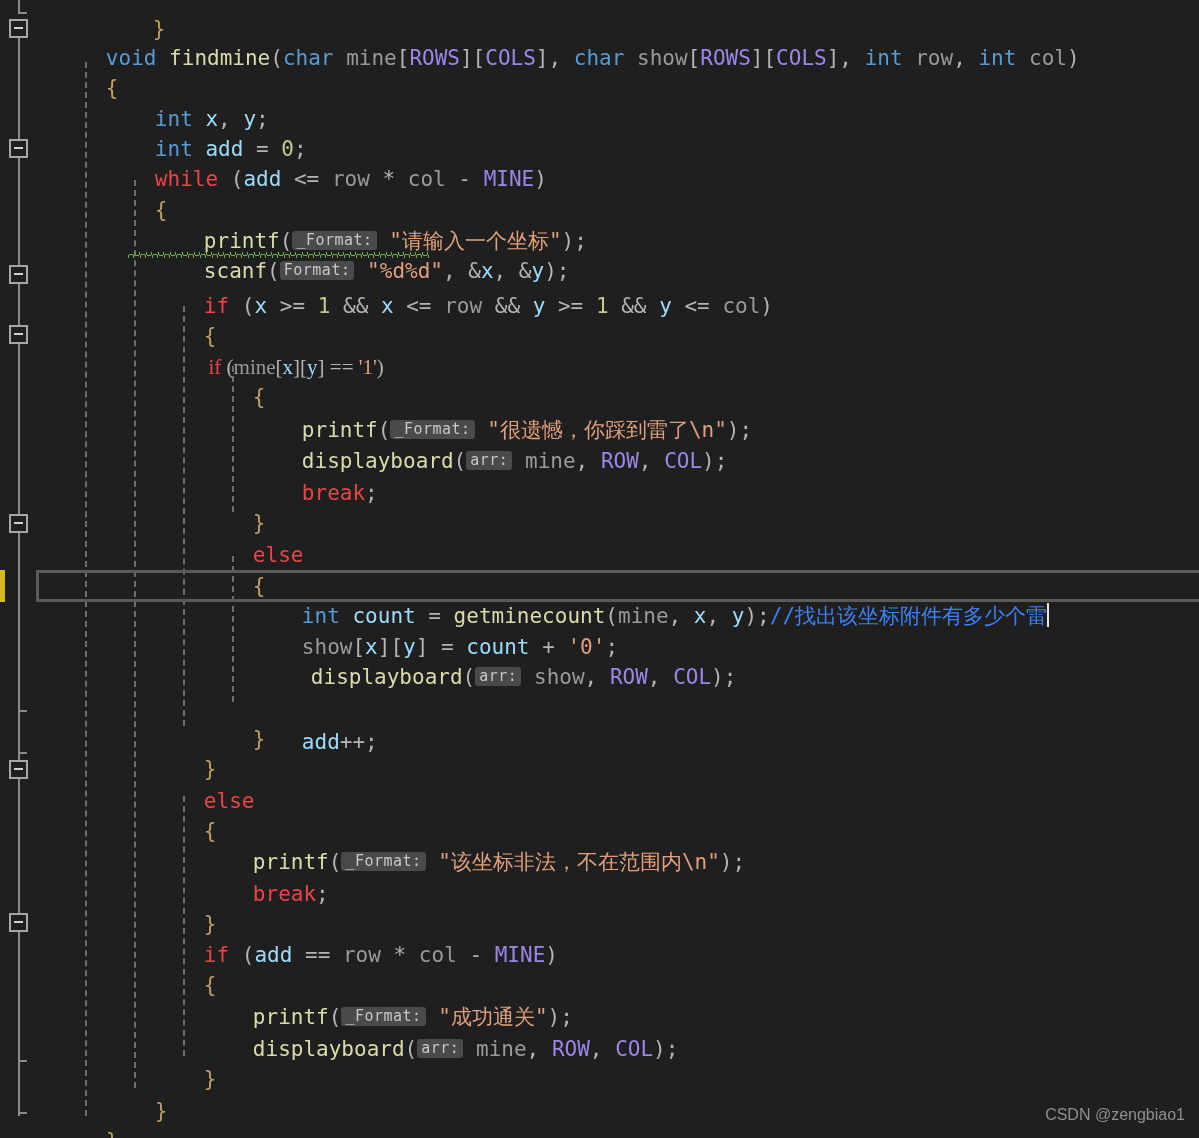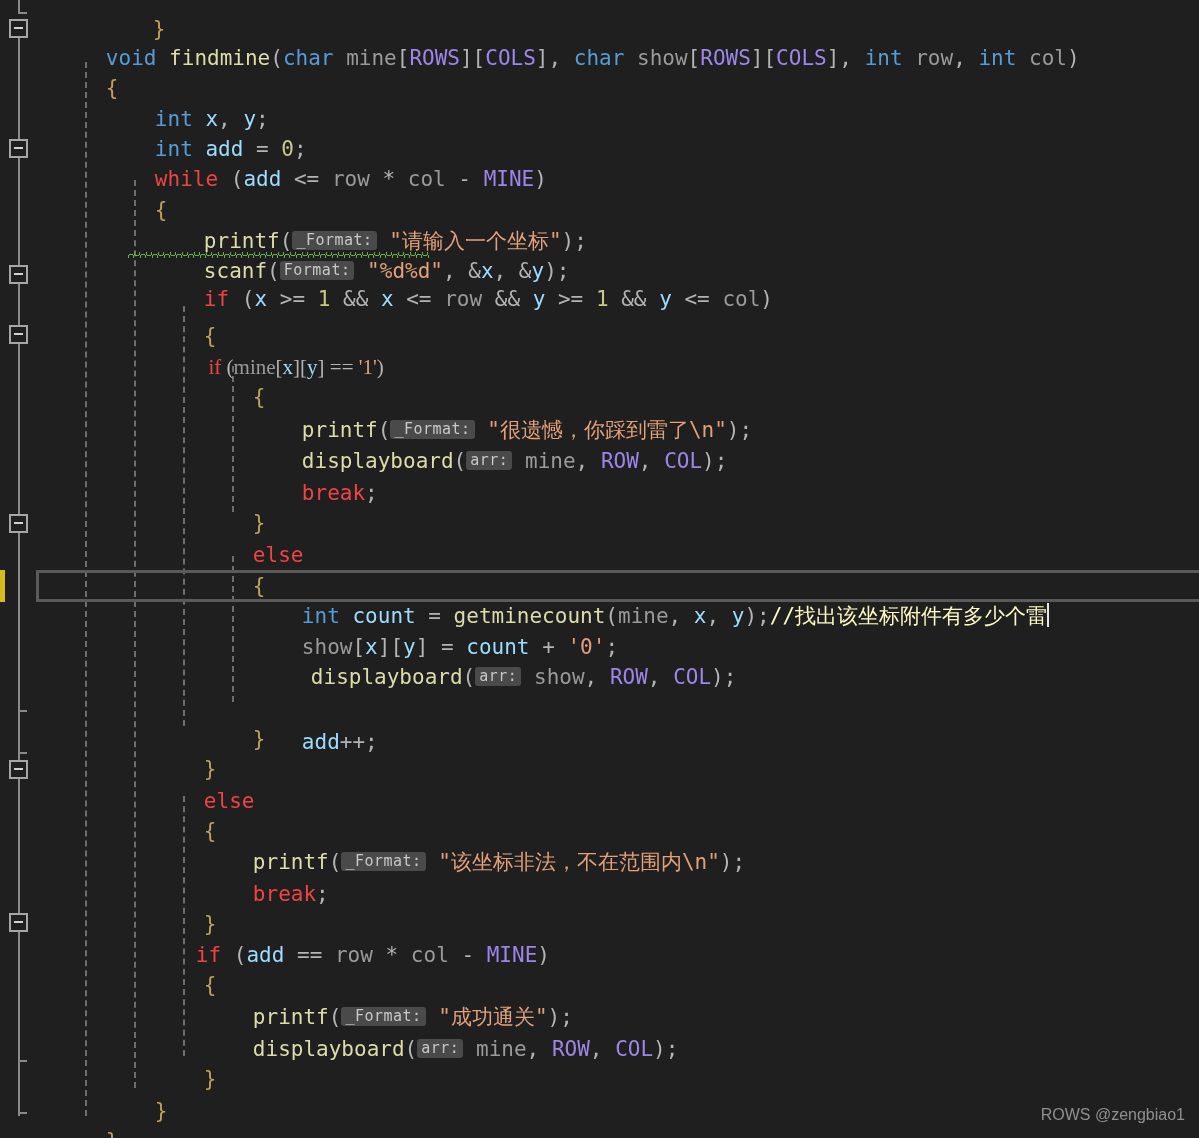--- a/index.html
+++ b/index.html
@@ -130,21 +130,21 @@
   
   .kw       { color: #569cd6; }  
   .ctl      { color: #ef4444; text-align: center; }  
   .fn       { color: #dcdcaa; }  
   .plain    { color: #9a9a9a; }  
   .var      { color: #9cdcfe; }  
   .macro    { color: #9d86e8; }  
   .str      { color: #e2a07a; }  
   .num      { color: #c8c88a; }  
   .chr      { color: #e2a07a; }  
-  .cmt      { color: #fef9c3; }  
+  .cmt      { color: #3b82f6; }  
   .brace    { color: #c0a060; }  
   .punc     { color: #b4b4b4; }  
   .op       { color: #b4b4b4; }
 
   
   .hint {
     display: inline-block;
     background: #4a4a4a;
     color: #c8c8c8;
     border-radius: 3px;
@@ -251,21 +251,21 @@
 
     <div class="line" style="top:196px; left:128px;">
       <span class="fn">printf</span><span class="punc">(</span><span class="hint">_Format:</span><span class="punc"> </span><span class="str">"请输入一个坐标"</span><span class="punc">);</span>
     </div>
 
     <div class="line" style="top:226px; left:128px;">
       <span class="fn">scanf</span><span class="punc">(</span><span class="hint">Format:</span><span class="punc"> </span><span class="str">"%d%d"</span><span class="punc">, &amp;</span><span class="var">x</span><span class="punc">, &amp;</span><span class="var">y</span><span class="punc">);</span>
     </div>
     <div class="squiggle" style="left:128px; top:252px; width:301px;"></div>
 
-    <div class="line" style="top:254px; left:128px;">
+    <div class="line" style="top:261px; left:128px;">
       <span class="ctl">if</span><span class="punc"> (</span><span class="var">x</span><span class="op"> &gt;= </span><span class="num">1</span><span class="op"> &amp;&amp; </span><span class="var">x</span><span class="op"> &lt;= </span><span class="plain">row</span><span class="op"> &amp;&amp; </span><span class="var">y</span><span class="op"> &gt;= </span><span class="num">1</span><span class="op"> &amp;&amp; </span><span class="var">y</span><span class="op"> &lt;= </span><span class="plain">col</span><span class="punc">)</span>
     </div>
 
     <div class="line" style="top:291px; left:128px;">
       <span class="brace">{</span>
     </div>
 
     <div class="line" style="top:322px; left:177px;font-family:Liberation Serif, serif;">
       <span class="ctl">if</span><span class="punc"> (</span><span class="plain">mine</span><span class="punc">[</span><span class="var">x</span><span class="punc">][</span><span class="var">y</span><span class="punc">]</span><span class="op"> == </span><span class="chr">'1'</span><span class="punc">)</span>
     </div>
@@ -335,21 +335,21 @@
     </div>
 
     <div class="line" style="top:849px; left:177px;">
       <span class="ctl">break</span><span class="punc">;</span>
     </div>
 
     <div class="line" style="top:879px; left:128px;">
       <span class="brace">}</span>
     </div>
 
-    <div class="line" style="top:910px; left:120px;">
+    <div class="line" style="top:910px; left:128px;">
       <span class="ctl">if</span><span class="punc"> (</span><span class="var">add</span><span class="op"> == </span><span class="plain">row</span><span class="op"> * </span><span class="plain">col</span><span class="op"> - </span><span class="macro">MINE</span><span class="punc">)</span>
     </div>
 
     <div class="line" style="top:940px; left:128px;">
       <span class="brace">{</span>
     </div>
 
     <div class="line" style="top:972px; left:177px;">
       <span class="fn">printf</span><span class="punc">(</span><span class="hint">_Format:</span><span class="punc"> </span><span class="str">"成功通关"</span><span class="punc">);</span>
     </div>
@@ -365,15 +365,15 @@
     <div class="line" style="top:1066px; left:79px;">
       <span class="brace">}</span>
     </div>
 
     <div class="line" style="top:1096px; left:30px;">
       <span class="brace">}</span>
     </div>
 
   </div>
 
-  <div class="watermark">ROWS @zengbiao1</div>
+  <div class="watermark">CSDN @zengbiao1</div>
 
 </div>
 
 </body></html>

